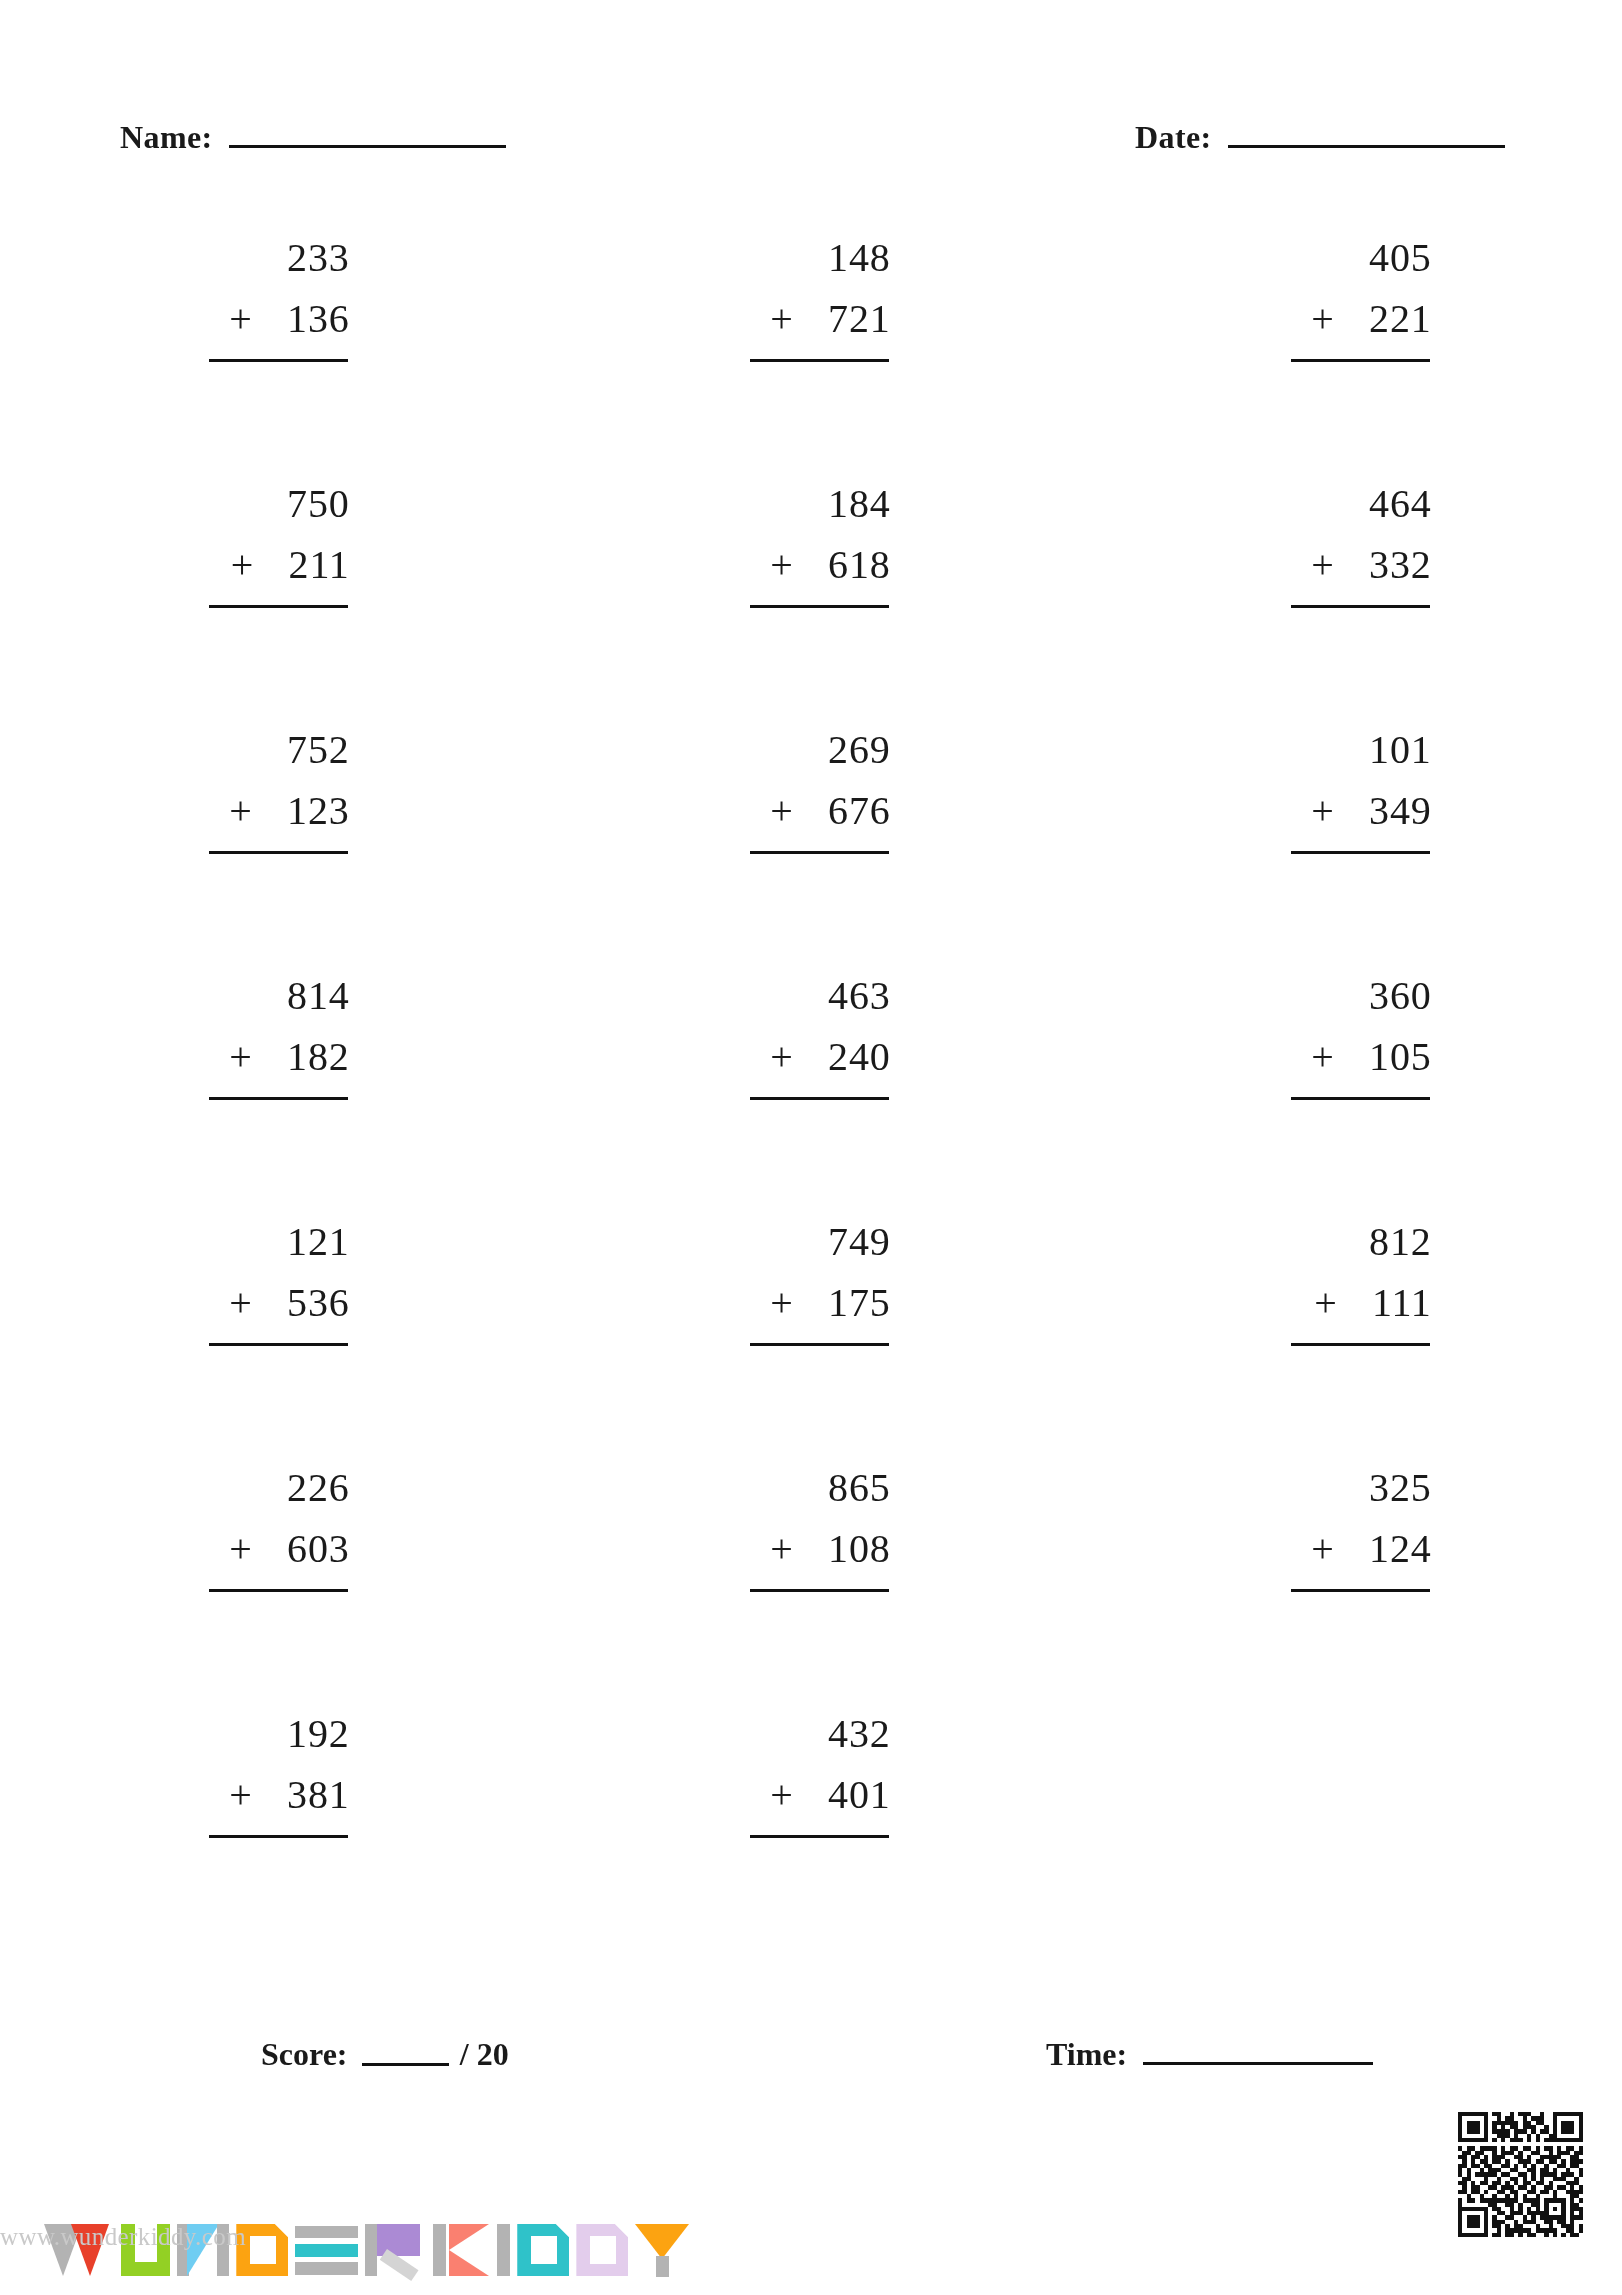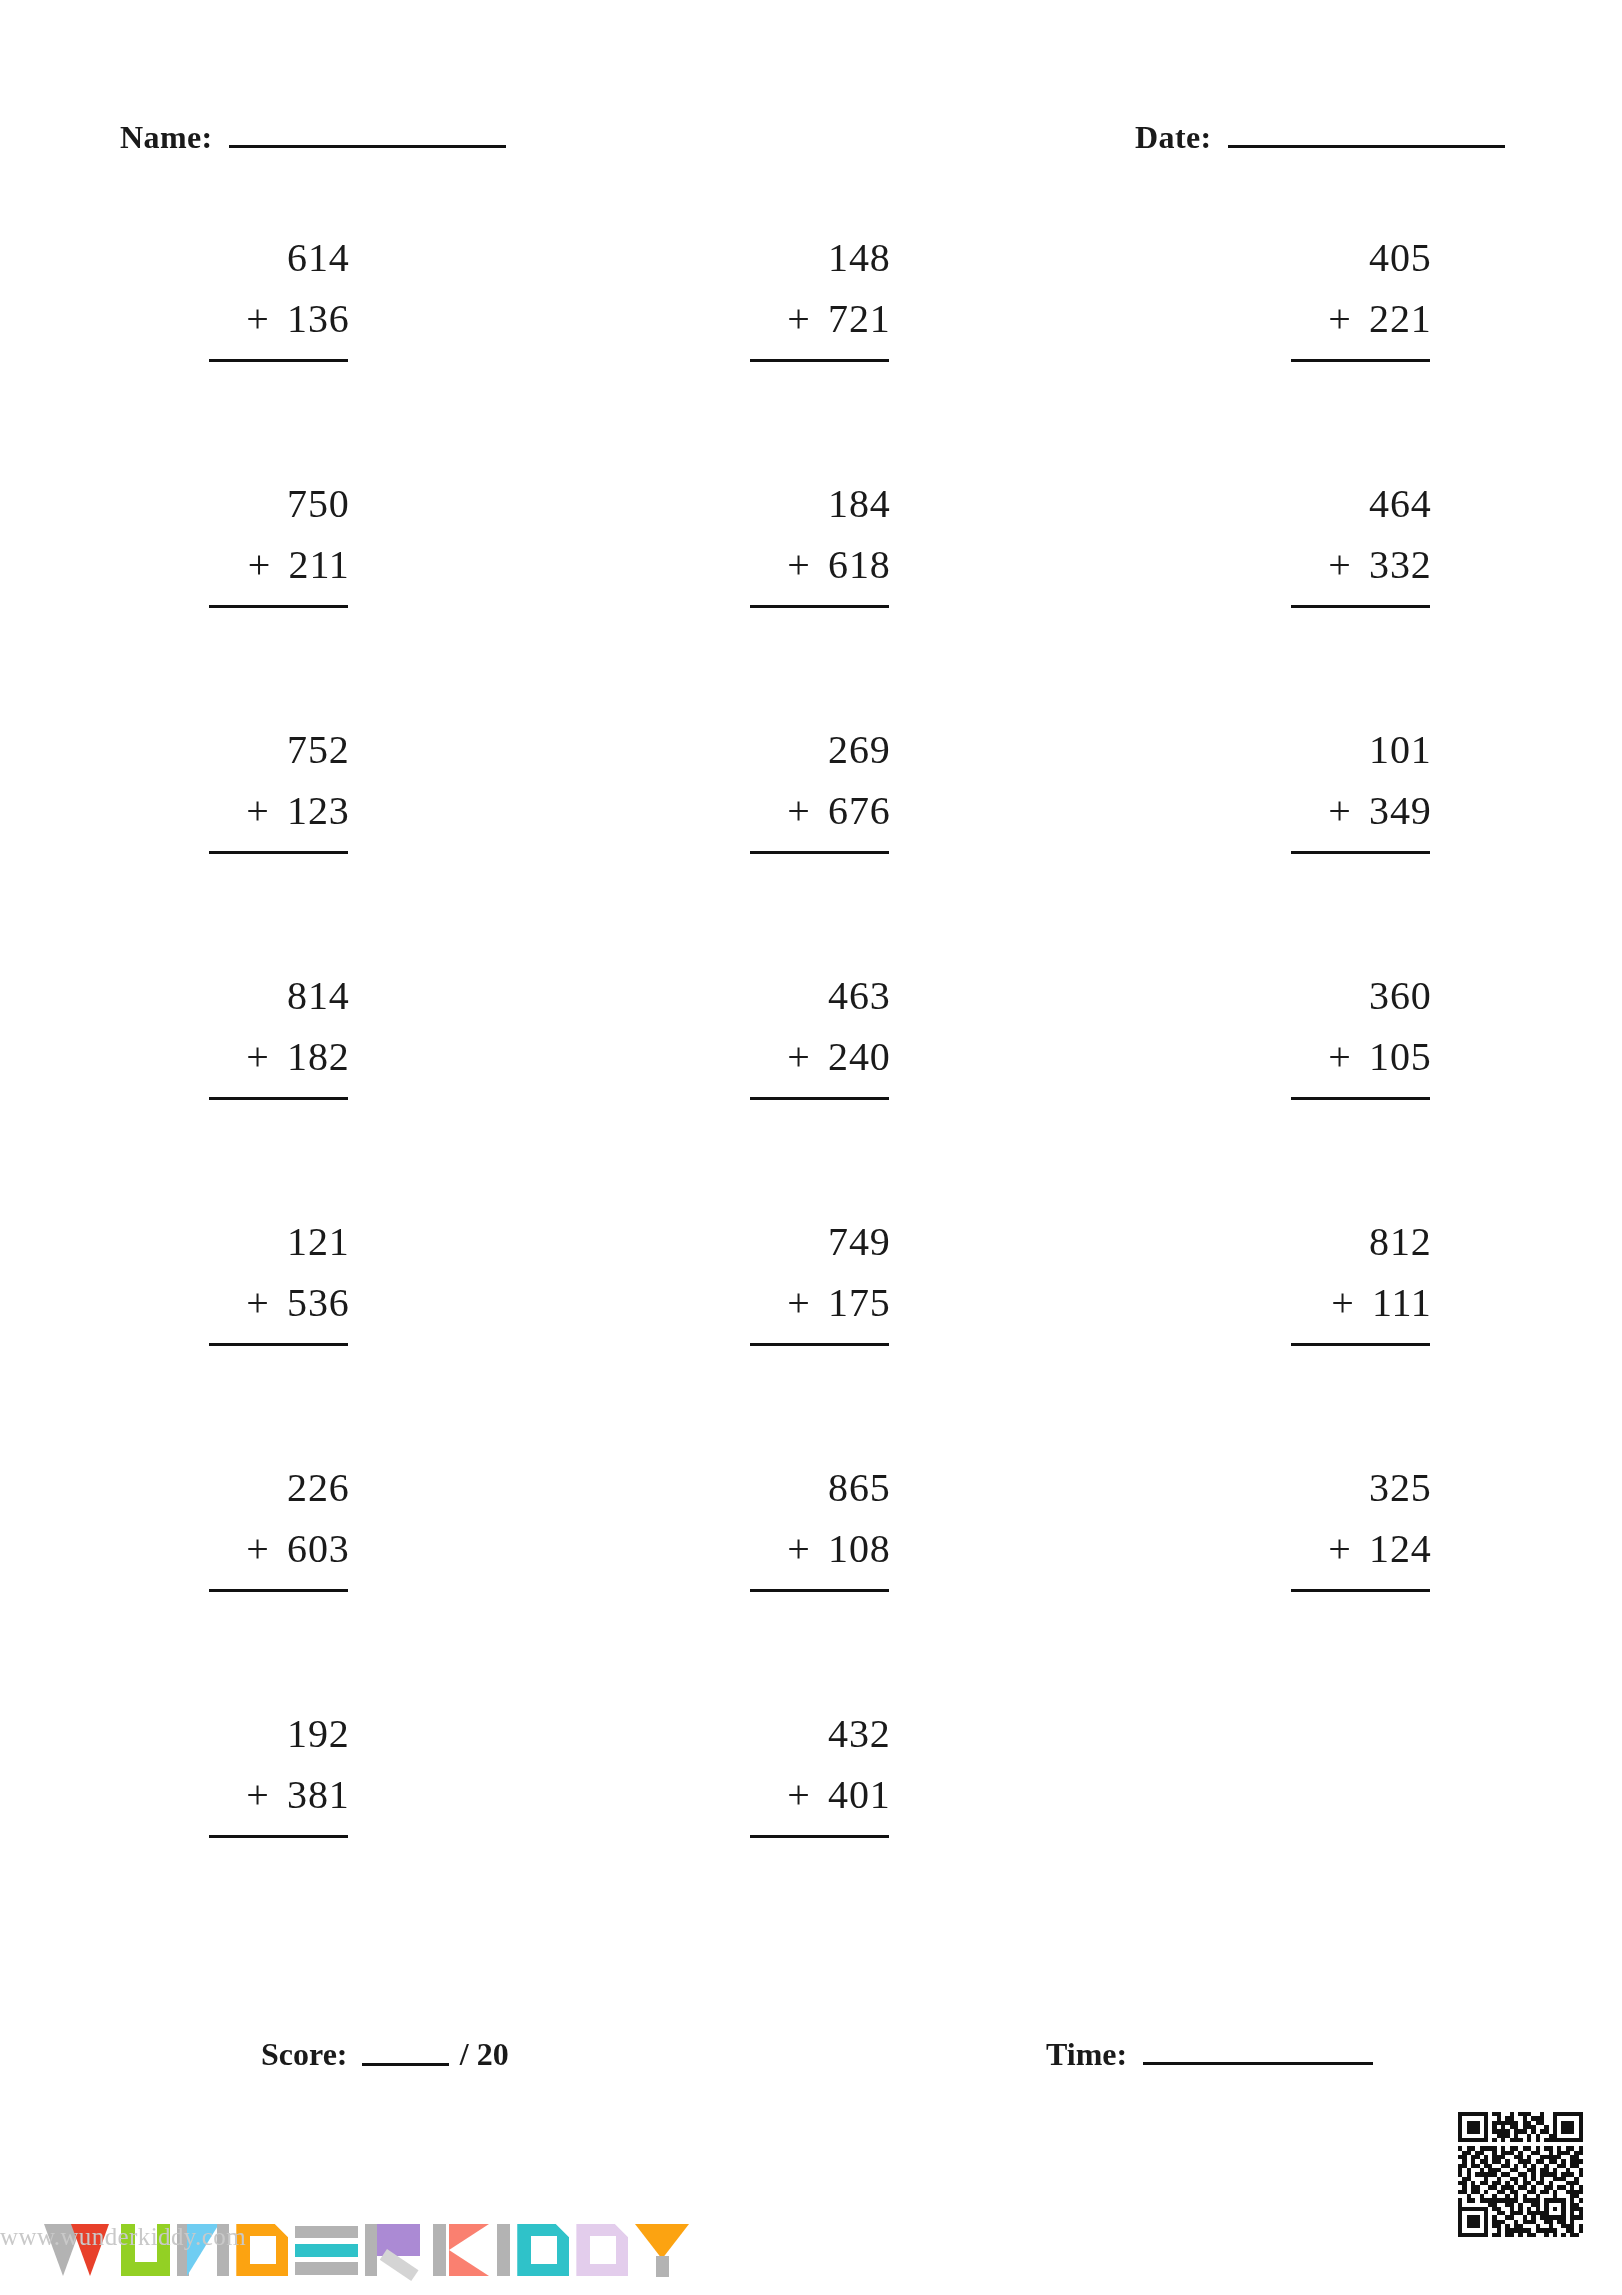--- a/index.html
+++ b/index.html
@@ -78,21 +78,21 @@
   .line2 {
     height: 49px;
     margin-top: 12px;
     display: flex;
     justify-content: flex-end;
     align-items: baseline;
   }
   .op {
     margin-right: 17.4px;
   }
-  .addend2 { letter-spacing: 0.8px; }
+  .addend2 { letter-spacing: 0.8px; margin-left: 17px; }
   .rule {
     margin-top: 11px;
     height: 0;
     border-bottom: 3.2px solid #111111;
     width: 139px;
     margin-left: auto;
     margin-right: 1.6px;
   }
 
   
@@ -306,21 +306,21 @@
   <div class="field field-date">
     <span class="field-label">Date:</span>
     <span class="field-rule"></span>
   </div>
 </div>
 
 <div class="grid" id="problem-grid">
     <div class="prow">
       <div class="cell">
         <div class="problem">
-          <div class="line1">614</div>
+          <div class="line1">233</div>
           <div class="line2">
             <span class="op">+</span>
             <span class="addend2">136</span>
           </div>
           <div class="rule"></div>
         </div>
       </div>
       <div class="cell">
         <div class="problem">
           <div class="line1">148</div>

